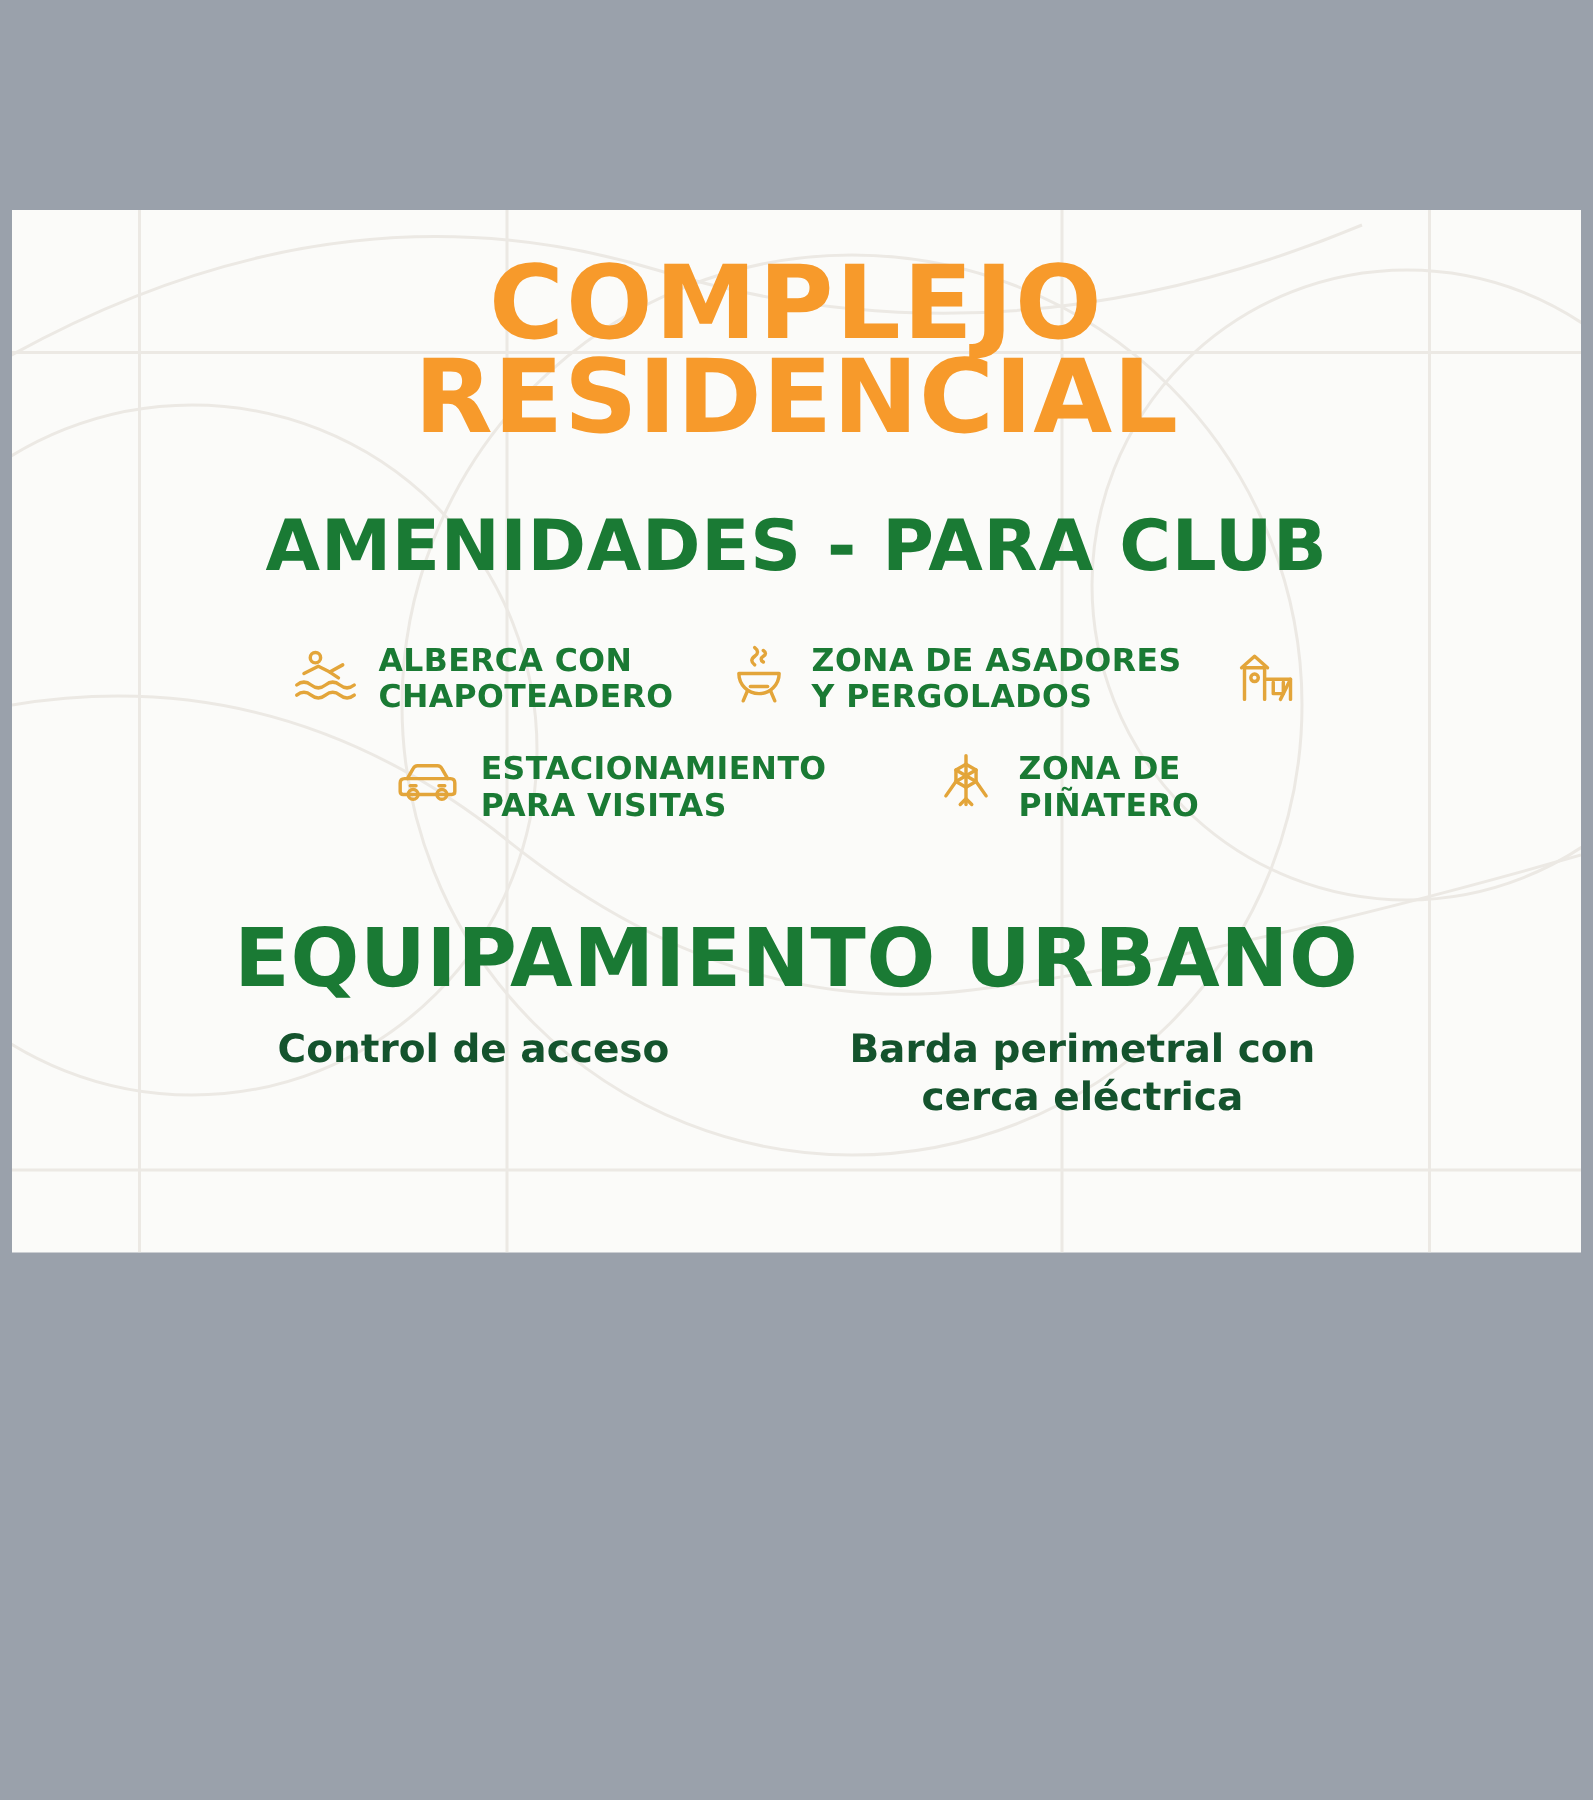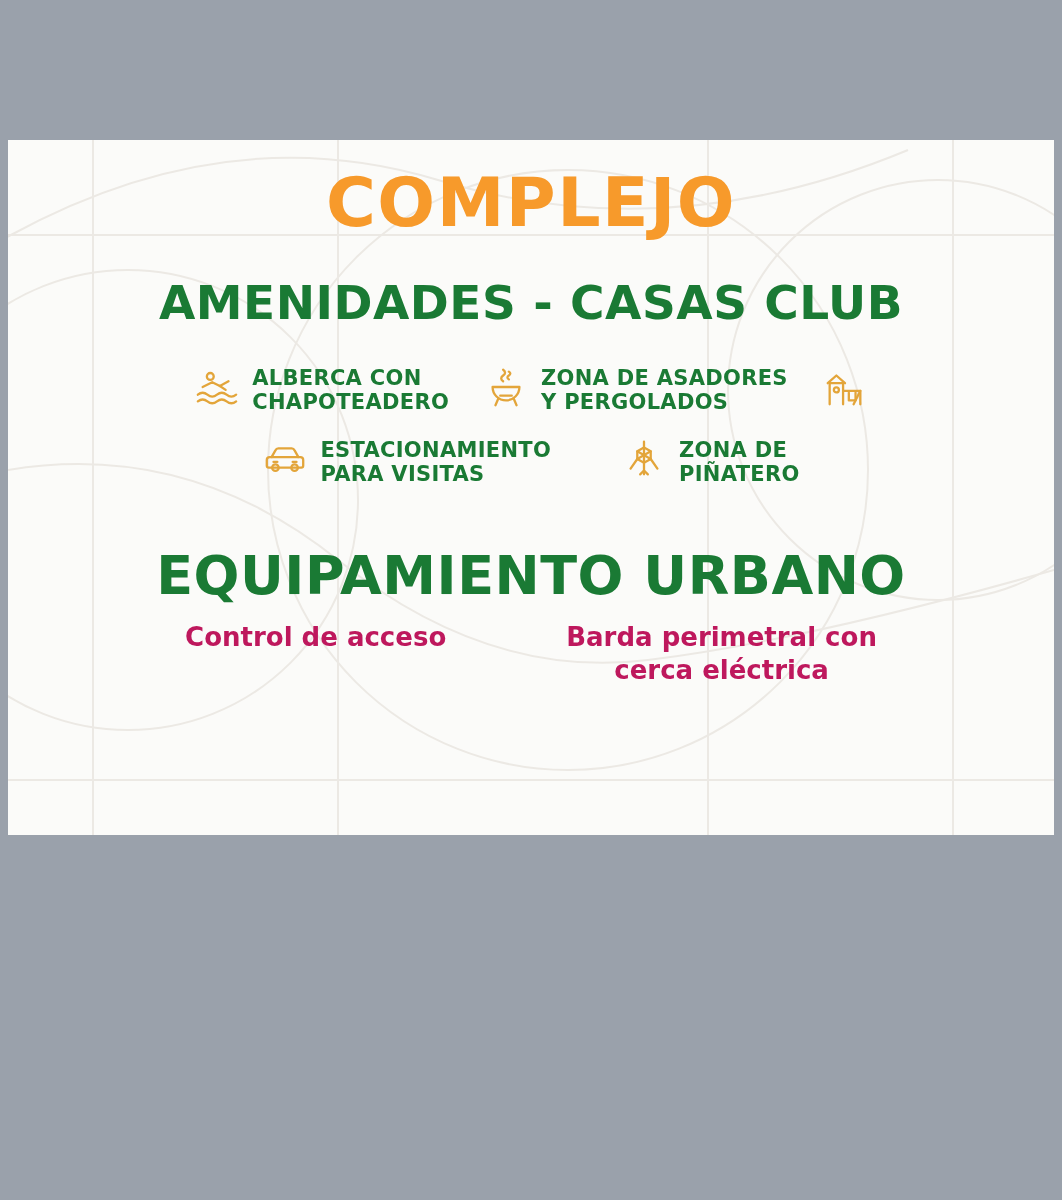--- a/index.html
+++ b/index.html
@@ -107,21 +107,21 @@
     font-family: "DejaVu Sans", sans-serif;
     text-align: center;
   }
   .urban-row {
     margin-top: 14px;
     display: flex;
     justify-content: center;
     gap: 120px;
   }
   .urban-item {
-    color: #be185d;
+    color: #14532d;
     font-weight: bold;
     font-size: 26px;
     line-height: 1.25;
     font-family: "DejaVu Sans", sans-serif;
   }
 </style>
 </head>
 <body>
 
 <div id="flyer">
@@ -139,23 +139,24 @@
       <path d="M 945 0 L 945 695"></path>
       <path d="M 0 95 L 1046 95"></path>
       <path d="M 0 640 L 1046 640"></path>
     </g>
   </svg>
 
   <div class="content">
 
     <div class="title">
       <div class="line1">COMPLEJO</div>
+      <div class="line2">RESIDENCIAL</div>
     </div>
 
-    <div class="subtitle">AMENIDADES - CASAS CLUB</div>
+    <div class="subtitle">AMENIDADES - PARA CLUB</div>
 
     <div class="amenities">
 
       <div class="amen-row row1">
 
         <div class="amen">
           <svg class="ico" viewBox="0 0 48 48">
             <g fill="none" stroke="#e3a53a" stroke-width="2.4" stroke-linecap="round" stroke-linejoin="round">
               <circle cx="17" cy="13" r="3.6"></circle>
               <path d="M9 24 L19 19 L27 23 L36 18"></path>

